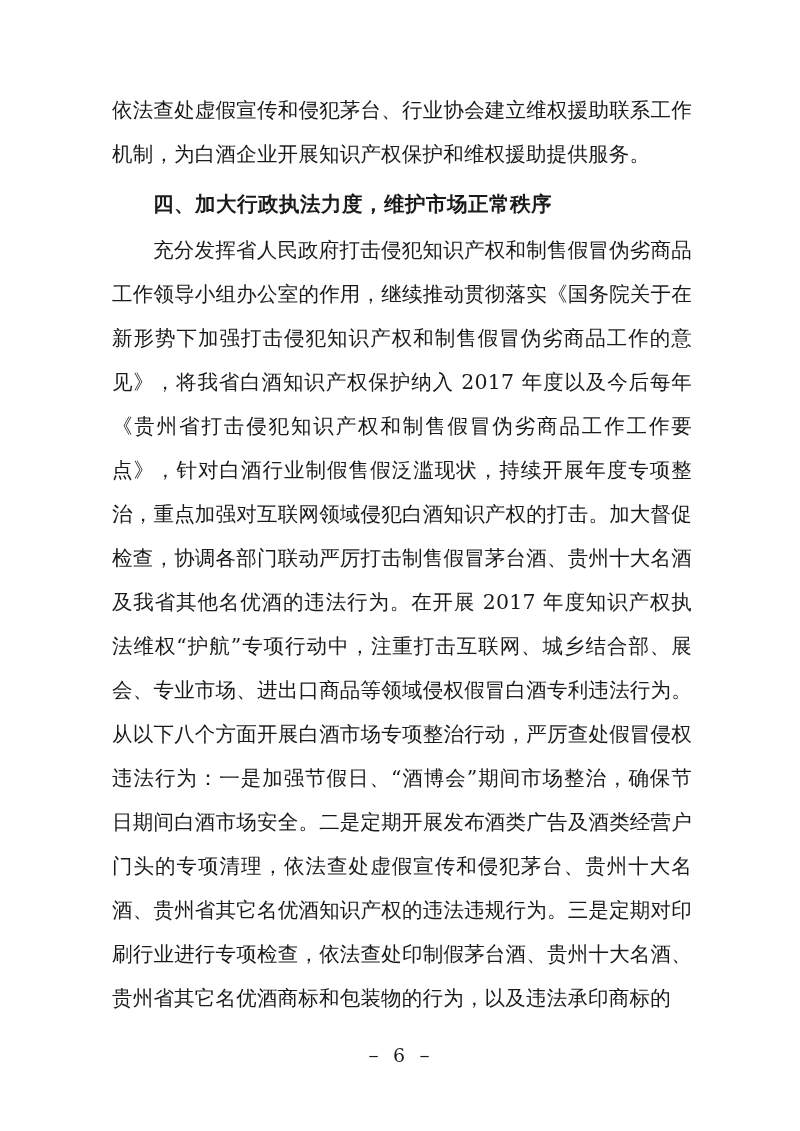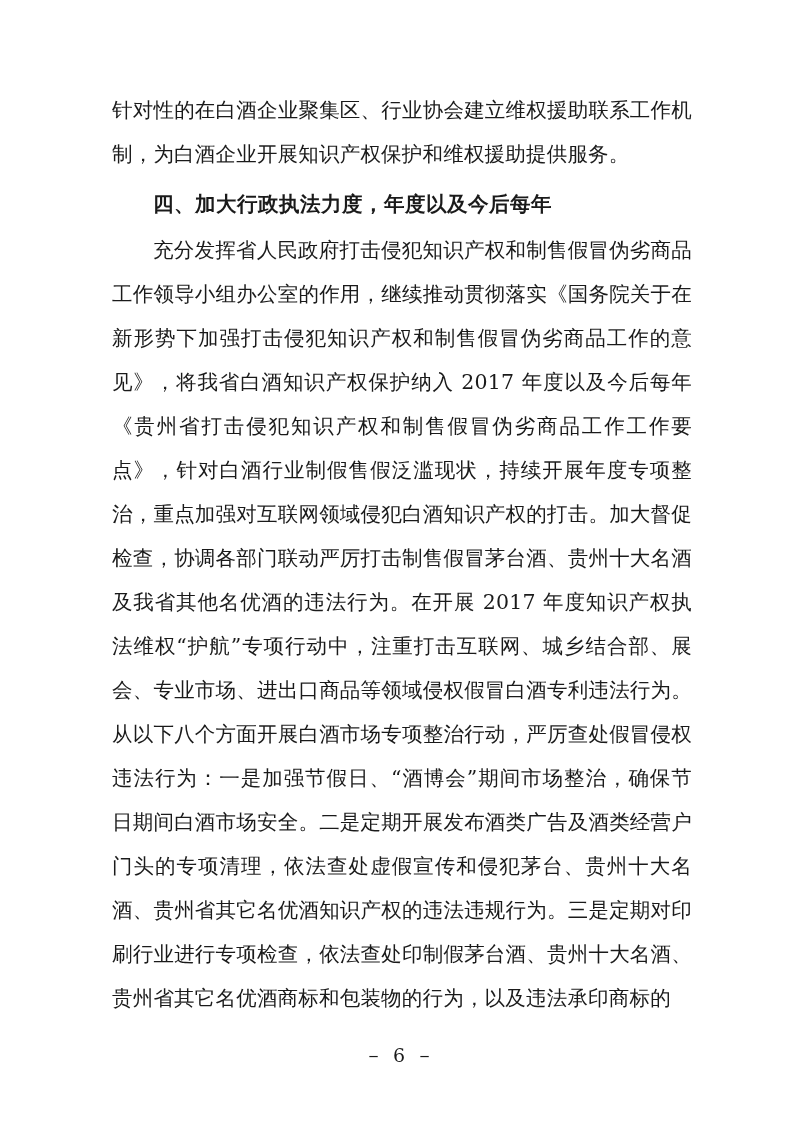--- a/index.html
+++ b/index.html
@@ -57,23 +57,23 @@
   .page-number {
     display: inline-block;
   }
 </style>
 </head>
 <body>
 
 <div class="page">
   <div class="doc-body">
 
-    <p class="para continued">针对性的在白酒企业聚集区、行业协会建立维权援助联系工作机制，为白酒企业开展知识产权保护和维权援助提供服务。</p>
+    <p class="para continued">依法查处虚假宣传和侵犯茅台、行业协会建立维权援助联系工作机制，为白酒企业开展知识产权保护和维权援助提供服务。</p>
 
-    <p class="section-heading">四、加大行政执法力度，年度以及今后每年</p>
+    <p class="section-heading">四、加大行政执法力度，维护市场正常秩序</p>
 
     <p class="para">充分发挥省人民政府打击侵犯知识产权和制售假冒伪劣商品工作领导小组办公室的作用，继续推动贯彻落实《国务院关于在新形势下加强打击侵犯知识产权和制售假冒伪劣商品工作的意见》，将我省白酒知识产权保护纳入 2017 年度以及今后每年《贵州省打击侵犯知识产权和制售假冒伪劣商品工作工作要点》，针对白酒行业制假售假泛滥现状，持续开展年度专项整治，重点加强对互联网领域侵犯白酒知识产权的打击。加大督促检查，协调各部门联动严厉打击制售假冒茅台酒、贵州十大名酒及我省其他名优酒的违法行为。在开展 2017 年度知识产权执法维权“护航”专项行动中，注重打击互联网、城乡结合部、展会、专业市场、进出口商品等领域侵权假冒白酒专利违法行为。从以下八个方面开展白酒市场专项整治行动，严厉查处假冒侵权违法行为：一是加强节假日、“酒博会”期间市场整治，确保节日期间白酒市场安全。二是定期开展发布酒类广告及酒类经营户门头的专项清理，依法查处虚假宣传和侵犯茅台、贵州十大名酒、贵州省其它名优酒知识产权的违法违规行为。三是定期对印刷行业进行专项检查，依法查处印制假茅台酒、贵州十大名酒、贵州省其它名优酒商标和包装物的行为，以及违法承印商标的</p>
 
   </div>
 
   <div class="footer">
     <span class="page-number">－ 6 －</span>
   </div>
 </div>
 

